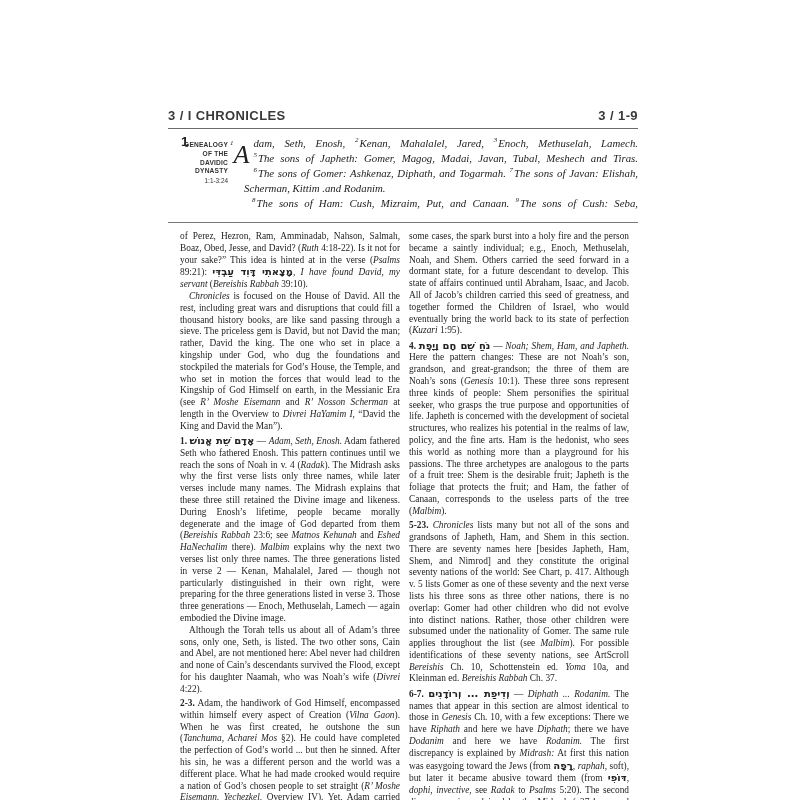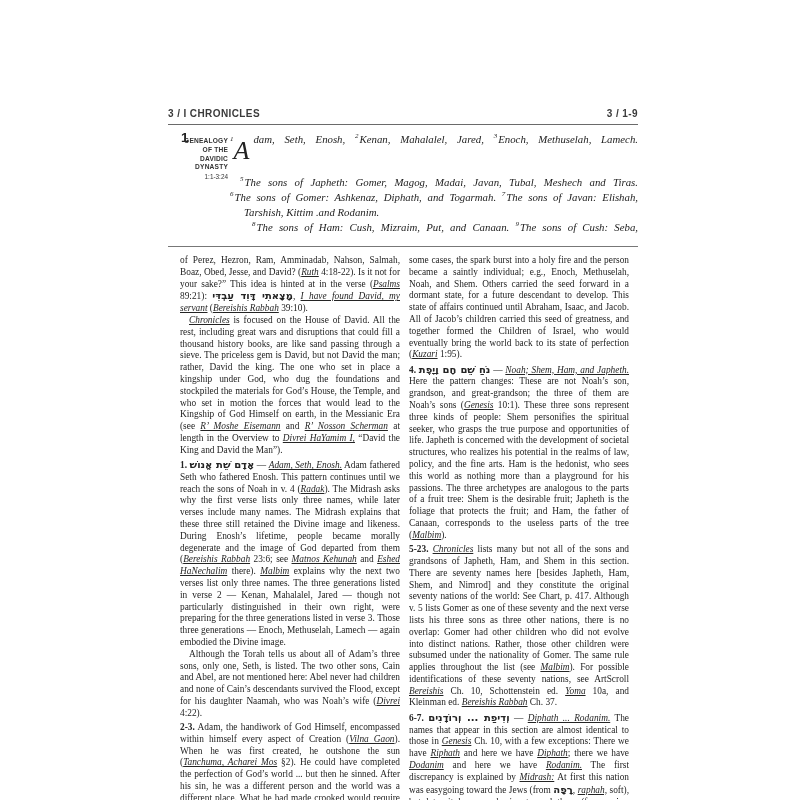--- a/index.html
+++ b/index.html
@@ -1,21 +1,21 @@
 <!DOCTYPE html>
 <html><head>
 <meta charset="utf-8">
 <style>
   * { margin:0; padding:0; box-sizing:border-box; }
   html,body { width:800px; height:800px; background:#ffffff; }
   body { position:relative; font-family:"Liberation Serif",serif; color:#222; -webkit-font-smoothing:antialiased; }
   .page { position:absolute; left:168px; top:108px; width:470px; }
 
   .page-header { display:flex; justify-content:space-between; align-items:flex-end;
-    font-family:"Liberation Sans",sans-serif; font-weight:bold; font-size:10px;
+    font-family:"Liberation Sans",sans-serif; font-weight:bold; font-size:13px;
     letter-spacing:.4px; color:#3a3a3a; padding-bottom:5px; border-bottom:1px solid #6a6a6a; }
 
   .verse-section { position:relative; padding:7px 0 9px 0; min-height:82px; }
   .chapter-number { position:absolute; left:13px; top:5px;
     font-family:"Liberation Sans",sans-serif; font-weight:bold; font-size:13.5px; color:#222; }
   .chapter-caption { position:absolute; left:0; top:12px; width:60px; text-align:right;
     font-family:"Liberation Sans",sans-serif; color:#333; }
   .cap-line { font-size:6.6px; font-weight:bold; letter-spacing:.2px; line-height:8.8px; text-transform:uppercase; }
   .caption-ref { font-size:6.4px; margin-top:1px; color:#333; }
 
@@ -30,21 +30,21 @@
   .rest-lines { clear:none; }
 
   .divider { border-top:1px solid #777; margin-top:2px; }
 
   .commentary { display:flex; gap:9px; margin:8px 0 0 12px; width:449px;
     font-size:9.35px; line-height:11.8px; text-align:justify; color:#242424; }
   .commentary .col { flex:1; min-width:0; }
   .para { text-align:justify; }
   .para.indent { text-indent:9px; }
   .para.sec { margin-top:2.5px; }
-  .run-i { font-style:italic;text-decoration:underline; }
+  .run-i { font-style:italic; }
   .run-b { font-weight:bold; }
   .run-he { font-weight:bold; font-family:"DejaVu Sans",sans-serif; font-size:10px; unicode-bidi:isolate;margin-top:10px; }
 </style>
 </head>
 <body>
 
 <div class="page">
 
   <div class="page-header">
     <span>3 / I CHRONICLES</span>
@@ -63,23 +63,23 @@
       <div class="caption-ref">1:1-3:24</div>
     </div>
     <div class="verse-text">
       <div class="dropcap-group">
         <span class="dropcap-wrap"><sup>1</sup><span class="dropcap">A</span></span>
         <div>
             <div class="vline j">dam, Seth, Enosh, <sup class="run-sup">2</sup>Kenan, Mahalalel, Jared, <sup class="run-sup">3</sup>Enoch, Methuselah, Lamech.</div>
           </div>
       </div>
       <div class="rest-lines">
-          <div class="vline j" style="padding-left: 10px; margin-top: 28px;"><sup class="run-sup">5</sup>The sons of Japheth: Gomer, Magog, Madai, Javan, Tubal, Meshech and Tiras.</div>
+          <div class="vline j" style="padding-left: 10px;"><sup class="run-sup">5</sup>The sons of Japheth: Gomer, Magog, Madai, Javan, Tubal, Meshech and Tiras.</div>
           <div class="vline j" style="padding-left: 0px;"><sup class="run-sup">6</sup>The sons of Gomer: Ashkenaz, Diphath, and Togarmah. <sup class="run-sup">7</sup>The sons of Javan: Elishah,</div>
-          <div class="vline" style="padding-left: 14px;">Tarshish, Kittim .and Rodanim.</div>
+          <div class="vline" style="padding-left: 14px;">Scherman, Kittim .and Rodanim.</div>
           <div class="vline j" style="padding-left: 22px;"><sup class="run-sup">8</sup>The sons of Ham: Cush, Mizraim, Put, and Canaan. <sup class="run-sup">9</sup>The sons of Cush: Seba,</div>
         </div>
     </div>
   </div>
 
   <div class="divider"></div>
 
   <div class="commentary">
     <div class="col">
         <div class="para">of Perez, Hezron, Ram, Amminadab, Nahson, Salmah, Boaz, Obed, Jesse, and David? (<span class="run-i">Ruth</span> 4:18-22). Is it not for your sake?” This idea is hinted at in the verse (<span class="run-i">Psalms</span> 89:21): <span class="run-he" dir="rtl">מָצָאתִי דָּוִד עַבְדִּי</span>, <span class="run-i">I have found David, my servant</span> (<span class="run-i">Bereishis Rabbah</span> 39:10).</div>

